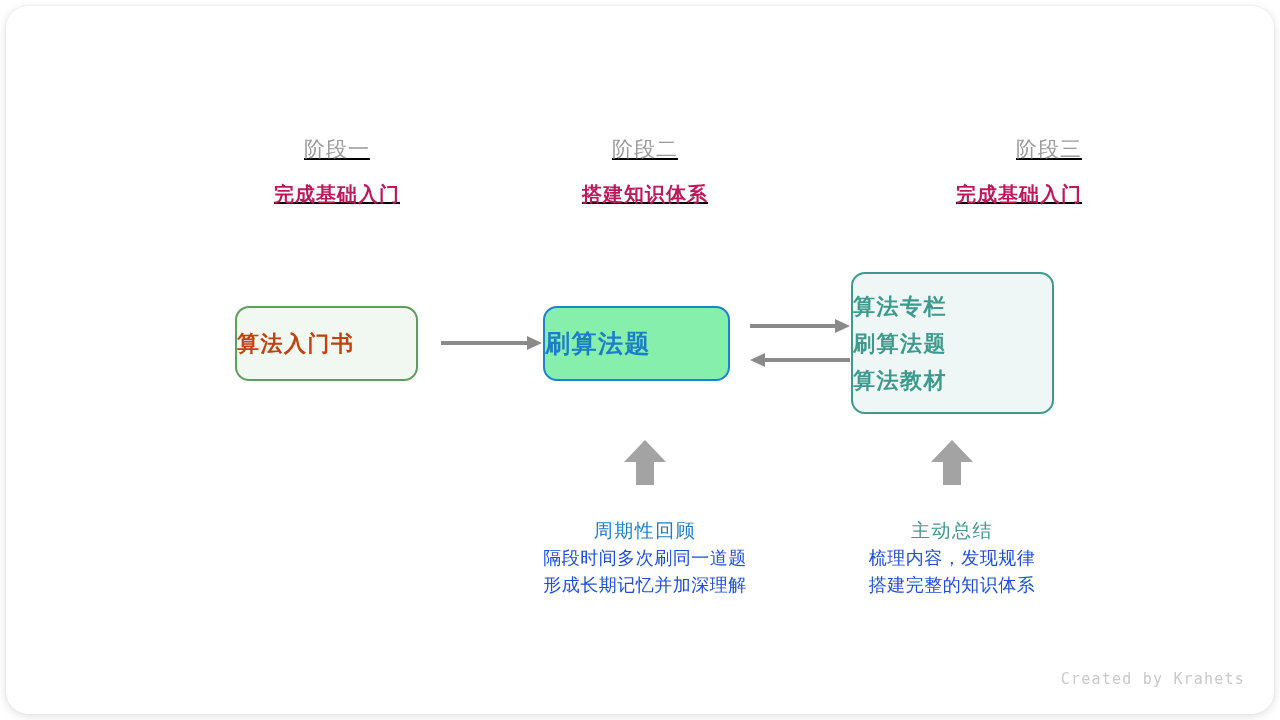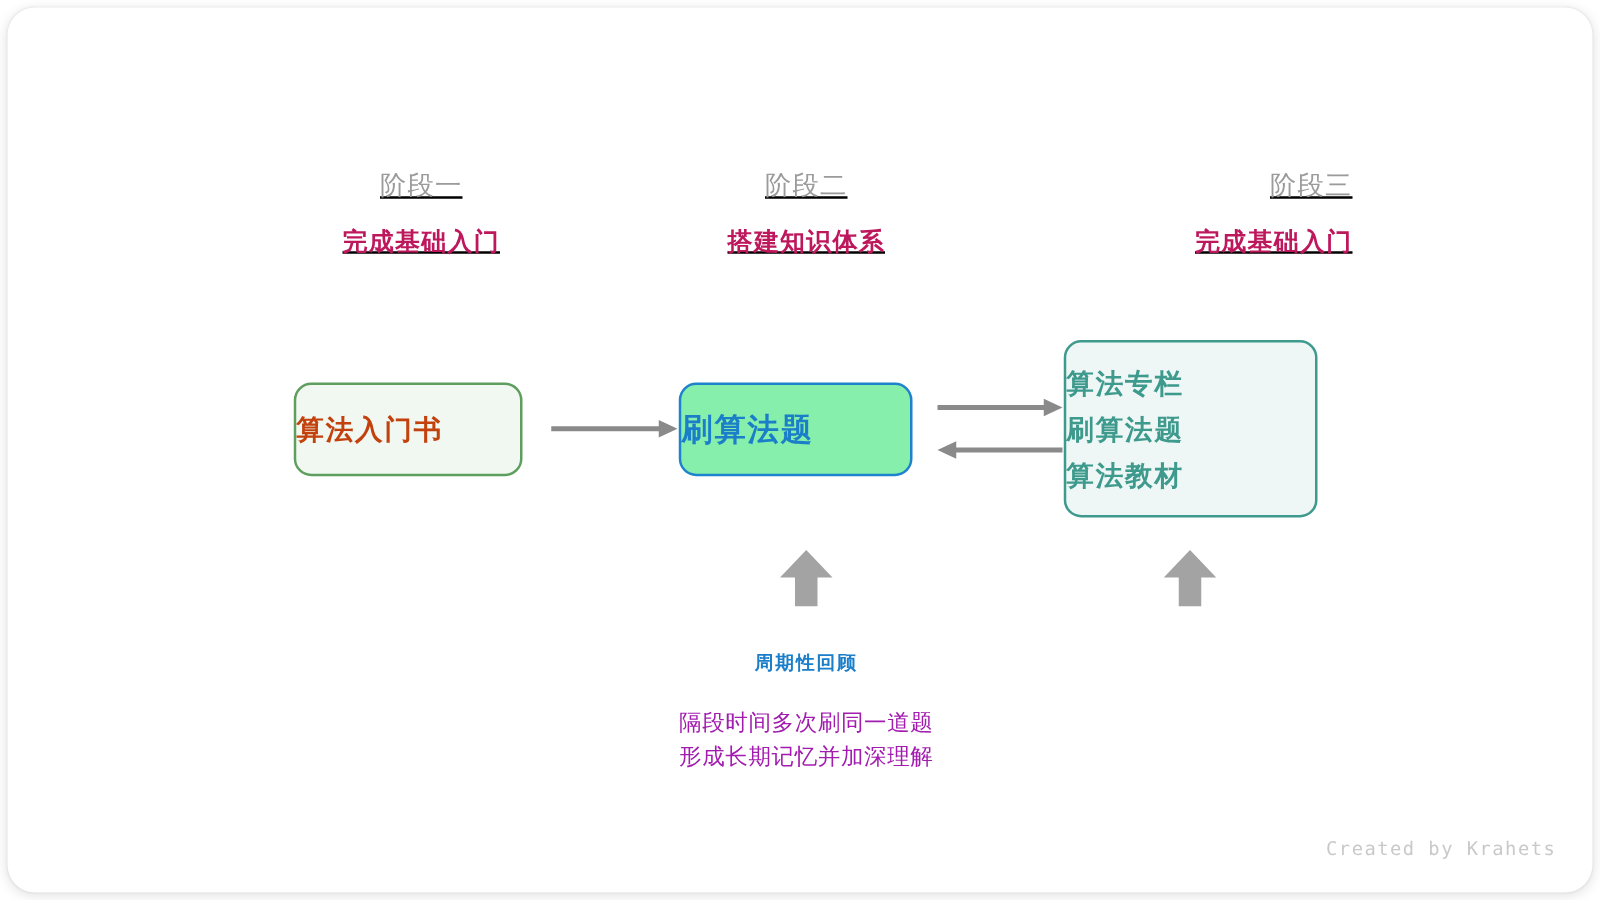--- a/index.html
+++ b/index.html
@@ -162,32 +162,31 @@
   #up-arrow-review { left: 618px; top: 434px; }
   #up-arrow-summary { left: 925px; top: 434px; }
 
   
   .annotation {
     position: absolute;
     width: 320px;
     text-align: center;
   }
   .annotation .ann-title {
-    font-size: 15px;
-    font-weight: bold;
+    font-size: 19px;
+    font-weight: normal;
     letter-spacing: 1.5px;
     line-height: 28px;
     white-space: nowrap;
   }
   .annotation .ann-desc {
     font-size: 18px;
-    color: #a21caf;
+    color: #1d4ed8;
     letter-spacing: 0.5px;
     line-height: 27px;
-    margin-top: 20px;
   }
   .annotation .ann-desc div { white-space: nowrap; }
 
   #annotation-review { left: 479px; top: 511px; }
   #annotation-review .ann-title { color: #1b7ec9; }
   #annotation-summary { left: 786px; top: 511px; }
   #annotation-summary .ann-title { color: #3d9a8d; }
 
   
   #credit {
@@ -260,16 +259,23 @@
   </div>
 
   <div class="annotation" id="annotation-review">
     <div class="ann-title">周期性回顾</div>
     <div class="ann-desc">
       <div>隔段时间多次刷同一道题</div>
       <div>形成长期记忆并加深理解</div>
     </div>
   </div>
 
+  <div class="annotation" id="annotation-summary">
+    <div class="ann-title">主动总结</div>
+    <div class="ann-desc">
+      <div>梳理内容，发现规律</div>
+      <div>搭建完整的知识体系</div>
+    </div>
+  </div>
 
   <div id="credit">Created by Krahets</div>
 
 </div>
 
 </body></html>

